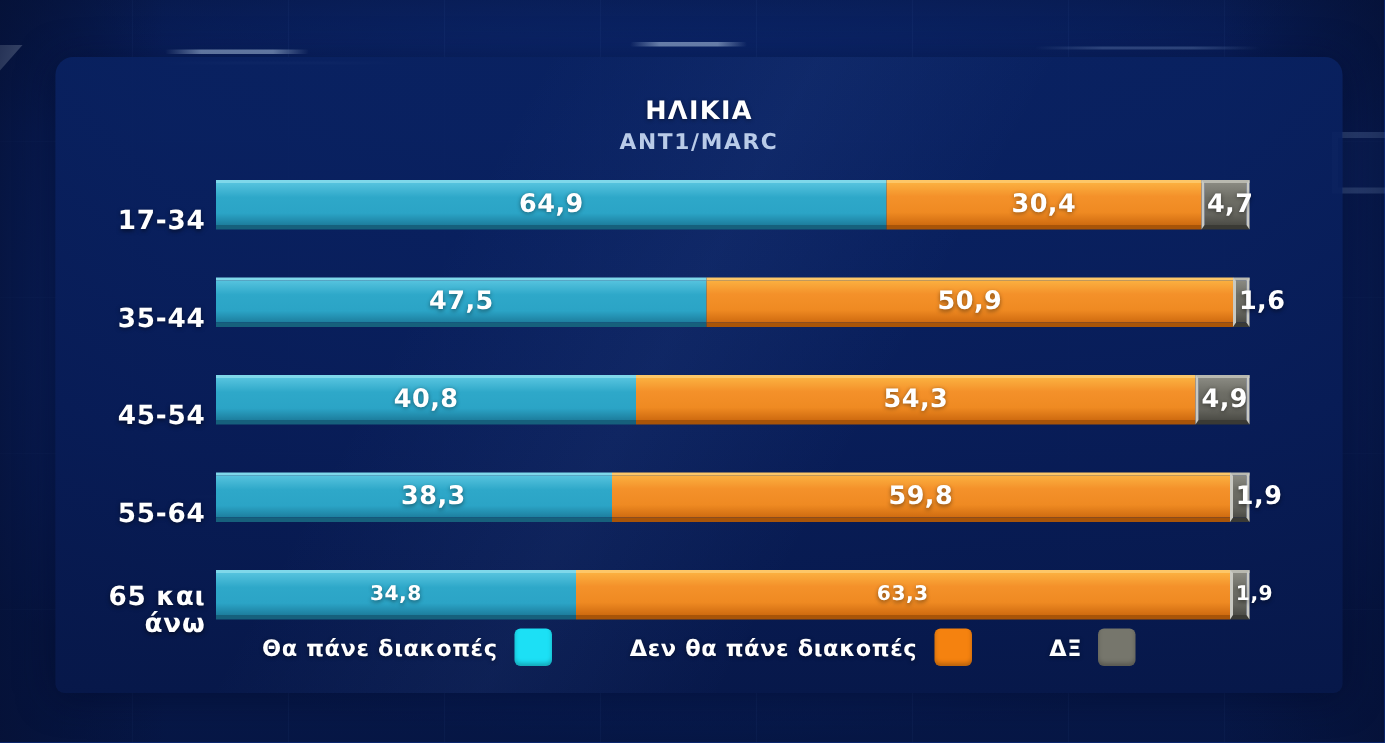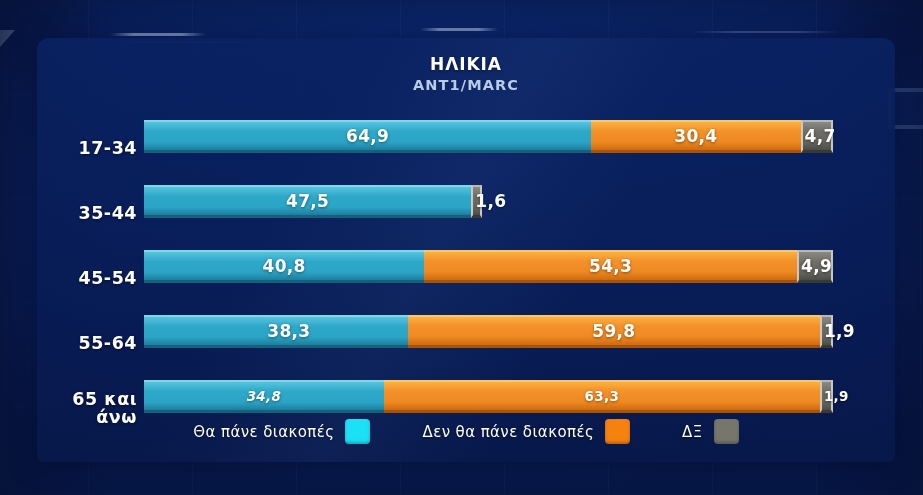--- a/index.html
+++ b/index.html
@@ -83,21 +83,21 @@
 
   
   .titles { position: absolute; left: 0; right: 0; top: 9px; text-align: center; }
   .t-main {
     font-size: 19.5px; font-weight: bold; color: #ffffff;
     letter-spacing: .4px; line-height: 1.15;
     text-shadow: 0 1px 3px rgba(0,0,0,.45);
   }
   .t-sub {
     font-size: 17px; font-weight: bold; color: #ffffff;
-    letter-spacing: .9px; line-height: 1.3; margin-top: 6px;
+    letter-spacing: .9px; line-height: 1.3; margin-top: 16px;
     text-shadow: 0 1px 3px rgba(0,0,0,.45);
   }
   .t-src {
     font-size: 14.5px; font-weight: bold; color: #b9cbe8;
     letter-spacing: 1.1px; margin-top: 2px;
   }
 
   
   .rows { position: absolute; left: 0; top: 77px; width: 858px; }
   .row {
@@ -158,21 +158,21 @@
 
   
   .legend {
     position: absolute;
     left: 0; right: 0; bottom: 18px;
     display: flex; align-items: center; justify-content: center;
     gap: 52px;
   }
   .leg-item { display: flex; align-items: center; gap: 11px; }
   .leg-text {
-    font-size: 15px; font-weight: normal; color: #ffffff;
+    font-size: 15px; font-weight: bold; color: #ffffff;
     letter-spacing: .4px;
     text-shadow: 0 1px 3px rgba(0,0,0,.45);
   }
   .leg-sw {
     width: 25px; height: 25px; border-radius: 4px;
     box-shadow: inset 0 -2px 3px rgba(0,0,0,.25);
   }
 </style>
 </head>
 <body>
@@ -216,20 +216,23 @@
               <span class="seg-val">4,7</span>
             </div>
           </div>
         </div>
         <div class="row">
           <div class="row-label">35-44</div>
           <div class="bar-track">
             <div class="seg teal" style="width: 47.5%;">
               <span class="seg-val">47,5</span>
             </div>
+            <div class="seg orange" style="width: 50.9%;">
+              <span class="seg-val">50,9</span>
+            </div>
             <div class="seg gray" style="width: 1.6%; text-decoration: underline;">
               <span class="seg-val">1,6</span>
             </div>
           </div>
         </div>
         <div class="row">
           <div class="row-label">45-54</div>
           <div class="bar-track">
             <div class="seg teal" style="width: 40.8%;">
               <span class="seg-val">40,8</span>
@@ -255,21 +258,21 @@
               <span class="seg-val">1,9</span>
             </div>
           </div>
         </div>
         <div class="row small">
           <div class="row-label">
             <div>65  και</div>
             <div>άνω</div>
           </div>
           <div class="bar-track">
-            <div class="seg teal" style="width: 34.8%; font-style: italic;">
+            <div class="seg teal" style="width: 34.8%;">
               <span class="seg-val">34,8</span>
             </div>
             <div class="seg orange" style="width: 63.3%;">
               <span class="seg-val">63,3</span>
             </div>
             <div class="seg gray" style="width: 1.9%;">
               <span class="seg-val">1,9</span>
             </div>
           </div>
         </div>

